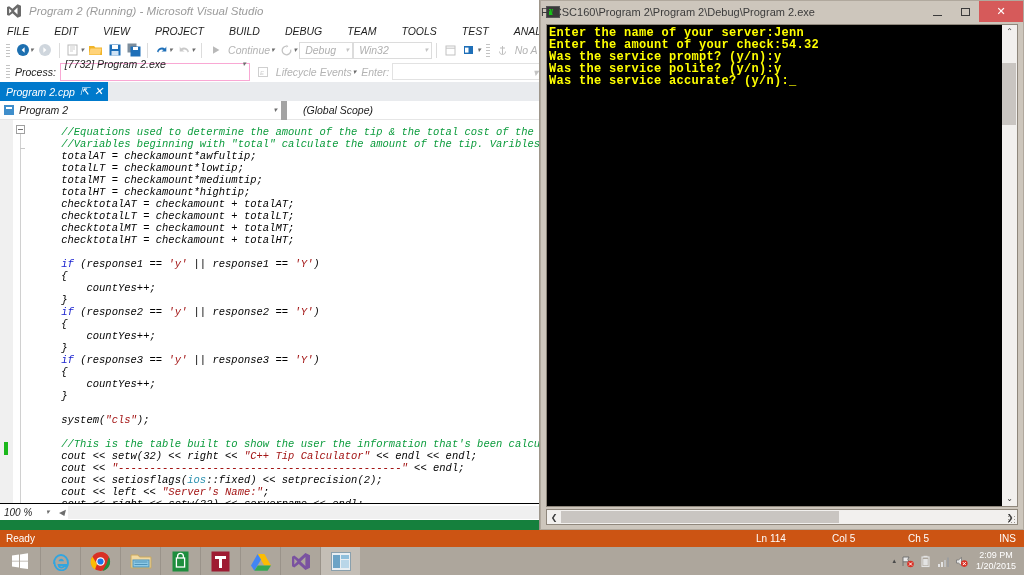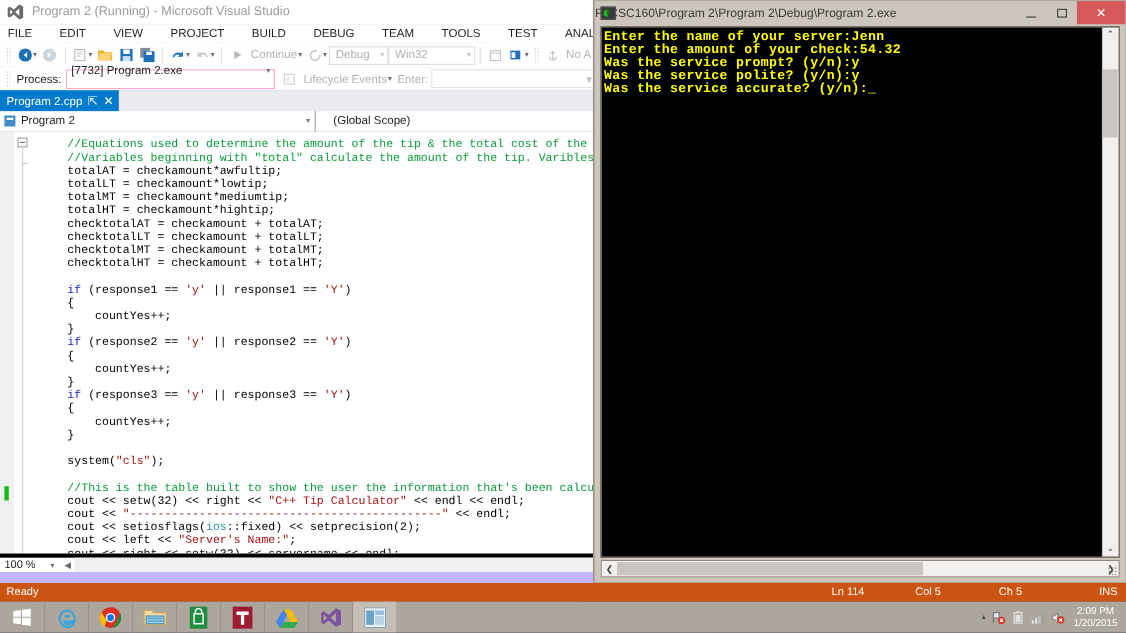--- a/index.html
+++ b/index.html
@@ -12,21 +12,21 @@
 
   
   .desktop {
     position: absolute; left: 0; top: 0; width: 1024px; height: 575px;
     background: linear-gradient(150deg,#8a837c 0%, #6e6862 40%, #4c4843 100%);
   }
 
   
   .vs-window {
     position: absolute; left: 0; top: 0; width: 645px; height: 530px;
-    background: #c4b5fd; overflow: hidden;
+    background: #15803d; overflow: hidden; font-style: italic;
   }
   .vs-titlebar {
     height: 22px; background: #ffffff; display: flex; align-items: center;
     padding-left: 6px;
   }
   .vs-logo { width: 16px; height: 16px; margin-right: 7px; flex: 0 0 auto; }
   .vs-title {
     font-size: 11.5px; color: #9b9b9b; white-space: nowrap;
   }
   .vs-menubar {
@@ -89,21 +89,21 @@
   .tab-pin { font-size: 11px; color:#fff; }
   .tab-close { font-size: 11px; color:#fff; }
 
   
   .vs-scopebar {
     height: 19px; background: #ffffff; display: flex; align-items: center;
     border-bottom: 1px solid #e6e6e6;
   }
   .scope-left {
     flex: 0 0 287px; height: 19px; display: flex; align-items: center;
-    border-right: 1px solid #a3a3a3; padding-left: 3px;
+    border-right: 6px solid #a3a3a3; padding-left: 3px;
   }
   .scope-icon { width:12px; height:12px; margin-right:4px; flex:0 0 auto;}
   .scope-text { font-size: 10.5px; color: #1e1e1e; flex: 1; }
   .scope-caret { font-size: 7px; color: #6d6d6d; margin-right: 4px; }
   .scope-right {
     flex: 1; display: flex; align-items: center; padding-left: 16px;
     font-size: 10.5px; color: #1e1e1e;
   }
 
   
@@ -140,21 +140,21 @@
   }
   .ed-code .ln { height: 12px; }
   .cmt { color: #0b9b3c; }
   .kw  { color: #1c24cf; }
   .str { color: #a31515; }
   .typ { color: #2b91af; }
 
   
   .vs-edbottom {
     height: 17px; background: #ffffff; display: flex; align-items: center;
-    border-top: 4px solid #000000;
+    border-top: 1px solid #000000;
   }
   .zoom-box {
     width: 46px; font-size: 10px; color: #1e1e1e; padding-left: 4px;
     white-space: nowrap;
   }
   .zoom-caret { font-size: 7px; color: #6d6d6d; margin-right: 6px; }
   .hscroll-left { font-size: 8px; color: #6d6d6d; margin: 0 3px; }
   .hscroll-track { flex: 1; height: 13px; background: #f0f0f0; margin-right:2px;}
 
   

